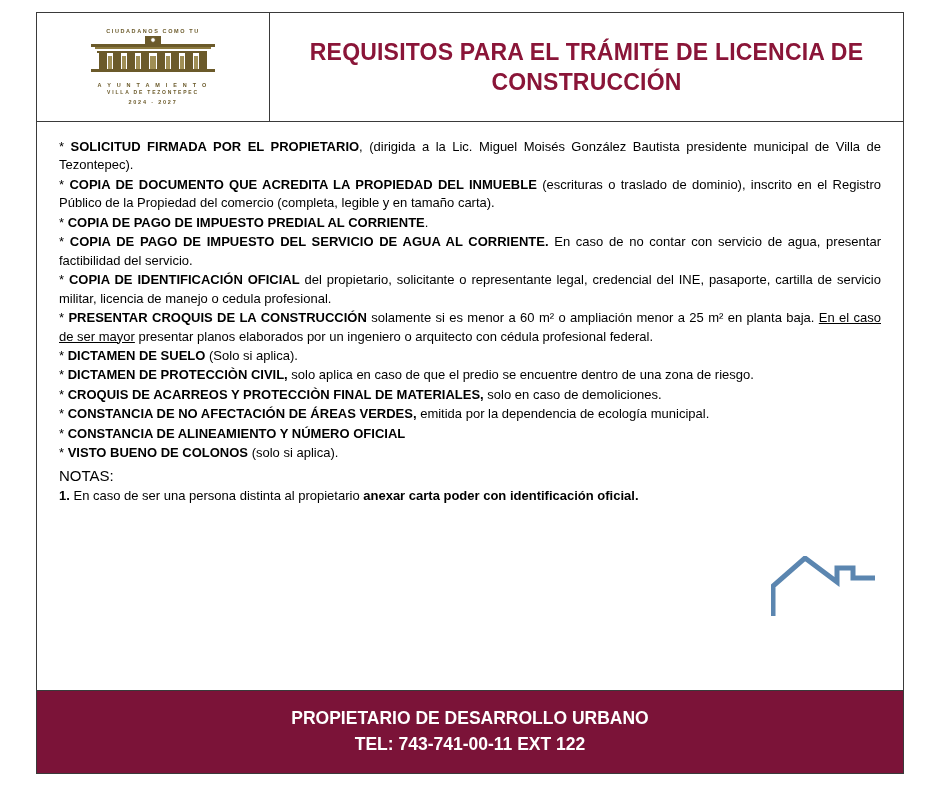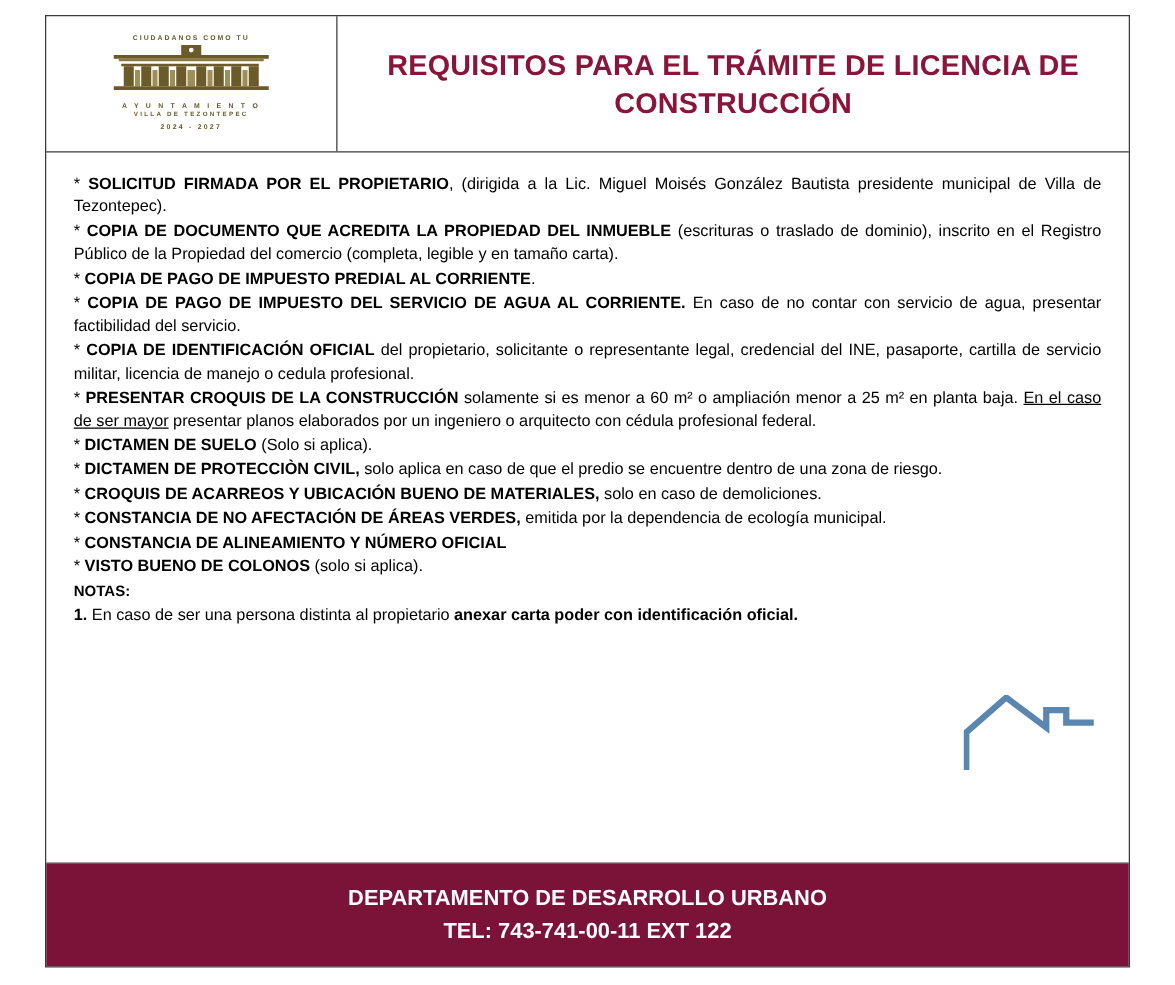--- a/index.html
+++ b/index.html
@@ -107,22 +107,22 @@
     font-size: 13px;
     line-height: 1.42;
     text-align: justify;
     margin: 0 0 1px 0;
     position: relative;
     z-index: 2;
   }
   .line b { font-weight: bold; }
   .line .u { text-decoration: underline; }
   .notas-label {
-    font-size: 12px;
-    font-weight: bold;
+    font-size: 15px;
+    font-weight: normal;
     margin: 2px 0 1px 0;
     line-height: 1.42;
     position: relative;
     z-index: 2;
   }
   
   .house {
     position: absolute;
     right: 26px;
     bottom: 72px;
@@ -234,21 +234,21 @@
     </p>
 
 
     <p class="line">
       <span>*</span>
       <b>DICTAMEN DE PROTECCIÒN CIVIL,</b><span> solo aplica en caso de que el predio se encuentre dentro de una zona de riesgo.</span>
     </p>
 
     <p class="line">
       <span>*</span>
-      <b>CROQUIS DE ACARREOS Y UBICACIÓN BUENO DE MATERIALES,</b><span> solo en caso de demoliciones.</span>
+      <b>CROQUIS DE ACARREOS Y PROTECCIÒN FINAL DE MATERIALES,</b><span> solo en caso de demoliciones.</span>
     </p>
 
     <p class="line">
       <span>*</span>
       <b>CONSTANCIA DE NO AFECTACIÓN DE ÁREAS VERDES,</b><span> emitida por la dependencia de ecología municipal.</span>
     </p>
 
     <p class="line">
       <span>*</span>
       <b>CONSTANCIA DE ALINEAMIENTO Y NÚMERO OFICIAL</b><span></span>
@@ -262,17 +262,17 @@
     <div class="notas-label">NOTAS:</div>
 
     <p class="line">
       <b>1.</b><span> En caso de ser una persona distinta al propietario </span><b>anexar carta poder con identificación oficial.</b><span></span>
     </p>
 
 
   </div>
 
   <div class="footer">
-    <div>DEPARTAMENTO DE DESARROLLO URBANO</div>
+    <div>PROPIETARIO DE DESARROLLO URBANO</div>
     <div>TEL: 743-741-00-11 EXT 122</div>
   </div>
 
 </div>
 
 </body></html>

